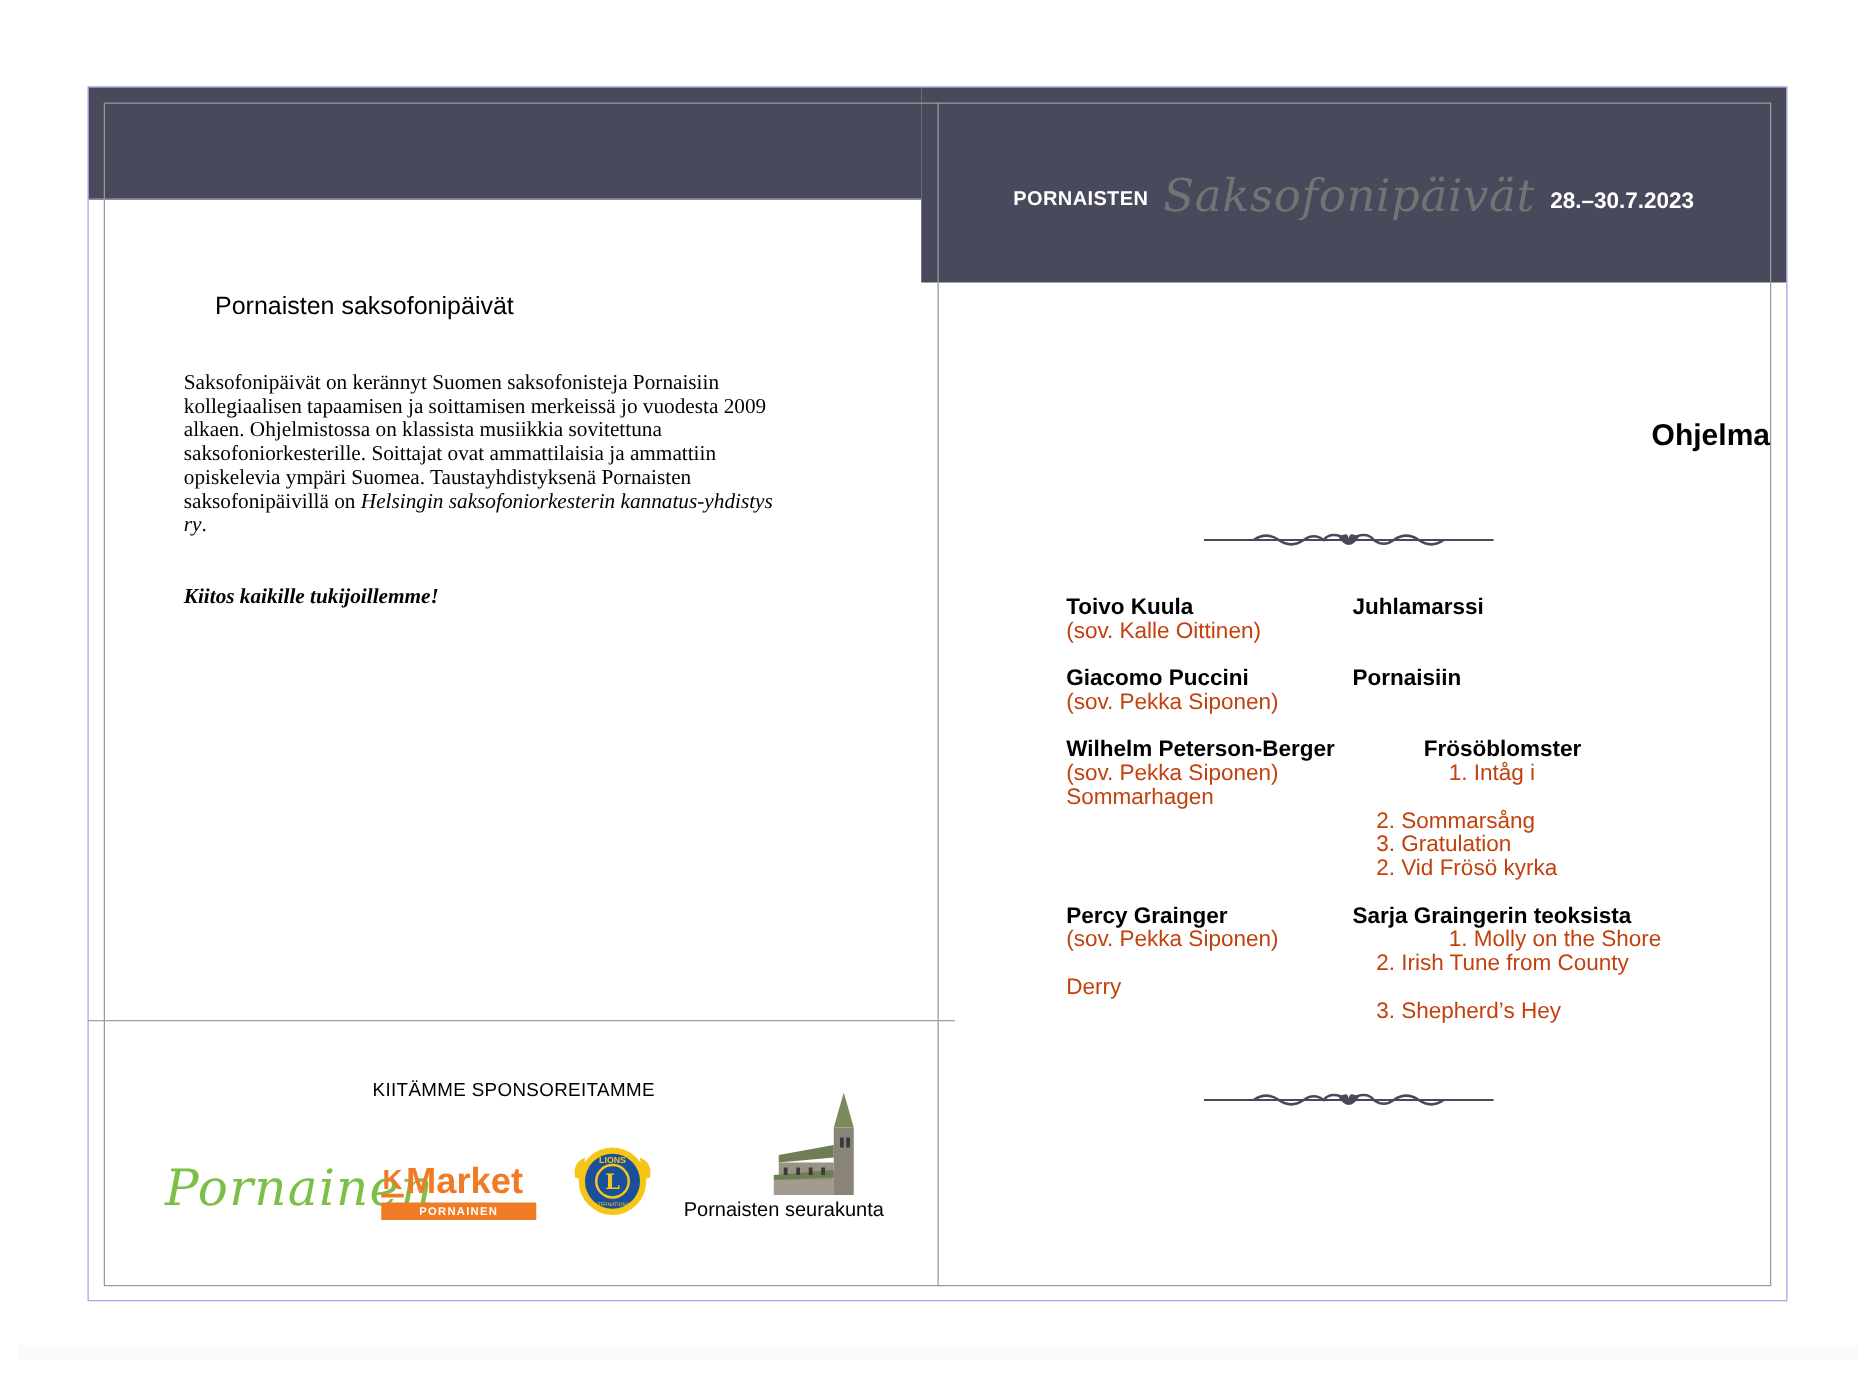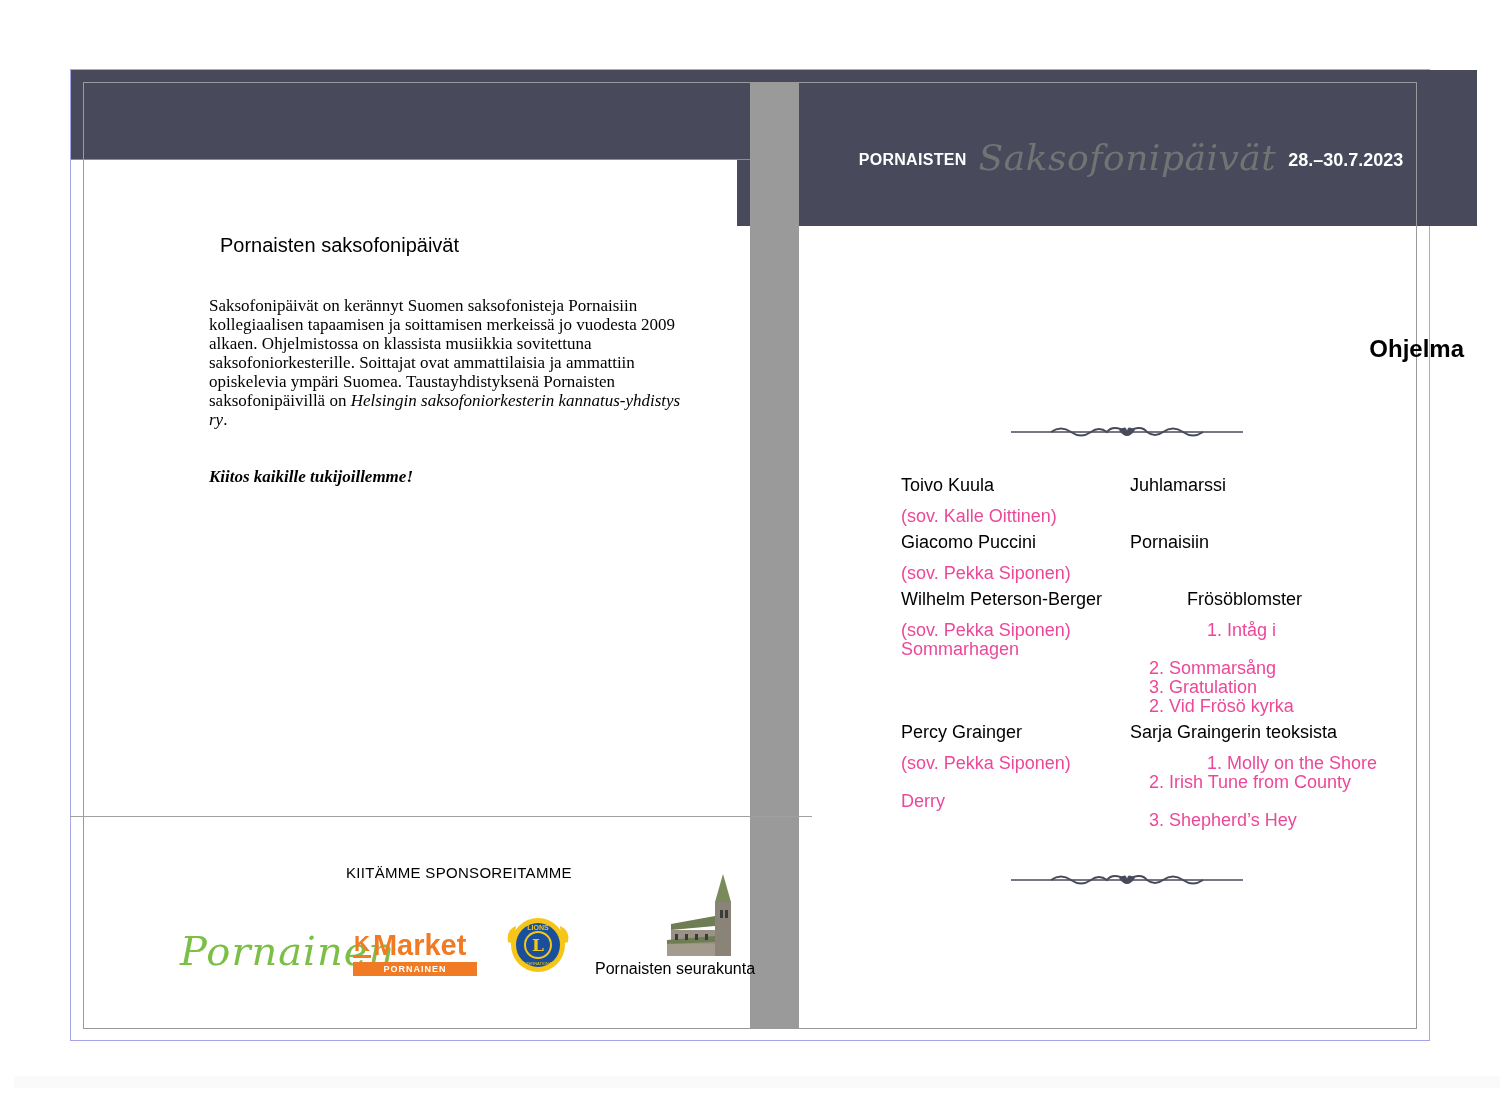--- a/index.html
+++ b/index.html
@@ -1,20 +1,20 @@
 <!DOCTYPE html>
 <html><head>
 <meta charset="utf-8">
 <style>
   html, body { margin: 0; padding: 0; }
   body {
     width: 1500px; height: 1112px; position: relative; overflow: hidden;
     background: #ffffff; font-family: "Liberation Sans", sans-serif; color: #000;
   }
-  .abs { position: absolute; padding-left: 48px; }
+  .abs { position: absolute; }
   .outer-frame {
     left: 70px; top: 69px; width: 1360px; height: 972px;
     border: 1px solid #a6a3e6; box-sizing: border-box; background: #fff;
   }
   .band-left { left: 71px; top: 70px; width: 666px; height: 89px; background: #484a5c; }
   .band-right { left: 737px; top: 70px; width: 692px; height: 156px; background: #484a5c; }
   .band-edge-left { left: 71px; top: 159px; width: 666px; height: 1px; background: #8c8c9c; }
   .inner-frame {
     left: 83px; top: 82px; width: 1334px; height: 947px;
     border: 1px solid #9a9a9a; box-sizing: border-box;
@@ -30,21 +30,21 @@
   .header-pre, .header-date { color: #ffffff; font-weight: bold; }
   .header-pre { font-size: 16px; letter-spacing: 0.3px; }
   .header-date { font-size: 18px; }
   .header-script {
     font-family: "DejaVu Serif", serif; font-style: italic; color: #737373;
     font-size: 36px; letter-spacing: 0.5px; margin-top: -6px;
   }
 
   .left-title { left: 172px; top: 234px; font-size: 20px; font-weight: normal; }
   .left-body {
-    left: 161px; top: 296px; width: 490px;
+    left: 147px; top: 296px; width: 490px;
     font-family: "Liberation Serif", serif; font-size: 17px; line-height: 19px;
   }
   .left-body p { margin: 0 0 19px 0; }
   .left-body em { font-style: italic; }
   .thanks { font-weight: bold; font-style: italic; margin-top: 38px !important; }
 
   .sponsor-head { left: 298px; top: 864px; font-size: 15px; letter-spacing: 0.3px; }
   .logo-pornainen {
     left: 132px; top: 928px; font-family: "DejaVu Serif", serif; font-style: italic;
     font-size: 40px; color: #7cbf47; letter-spacing: 1px;
@@ -54,22 +54,22 @@
   .km-k { font-size: 22px; border-bottom: 3px solid #f07b24; line-height: 22px; padding: 0 1px; }
   .km-bar { background: #f07b24; color: #fff; font-size: 9px; font-weight: bold; letter-spacing: 1px; text-align: center; height: 14px; line-height: 14px; margin-top: 2px; }
   .logo-lions { left: 456px; top: 912px; width: 68px; height: 66px; }
   .church { left: 617px; top: 872px; width: 80px; height: 86px; }
   .church-label { left: 547px; top: 960px; font-size: 16px; }
 
   .ohjelma { left: 750px; top: 335px; width: 666px; text-align: right; font-size: 24px; font-weight: bold; }
   .ornament { left: 963px; width: 232px; height: 20px; }
 
   .prog { font-size: 18px; line-height: 19px; }
-  .b { font-weight: normal; }
-  .light { color: #ec4899; font-weight: normal; margin-top: 12px; }
+  .b { font-weight: bold; }
+  .light { color: #c2410c; font-weight: normal; }
 </style>
 </head>
 <body>
 
 <div class="abs outer-frame"></div>
 <div class="abs band-left"></div>
 <div class="abs band-right"></div>
 <div class="abs band-edge-left"></div>
 <div class="abs inner-frame"></div>
 <div class="abs fold-line"></div>

